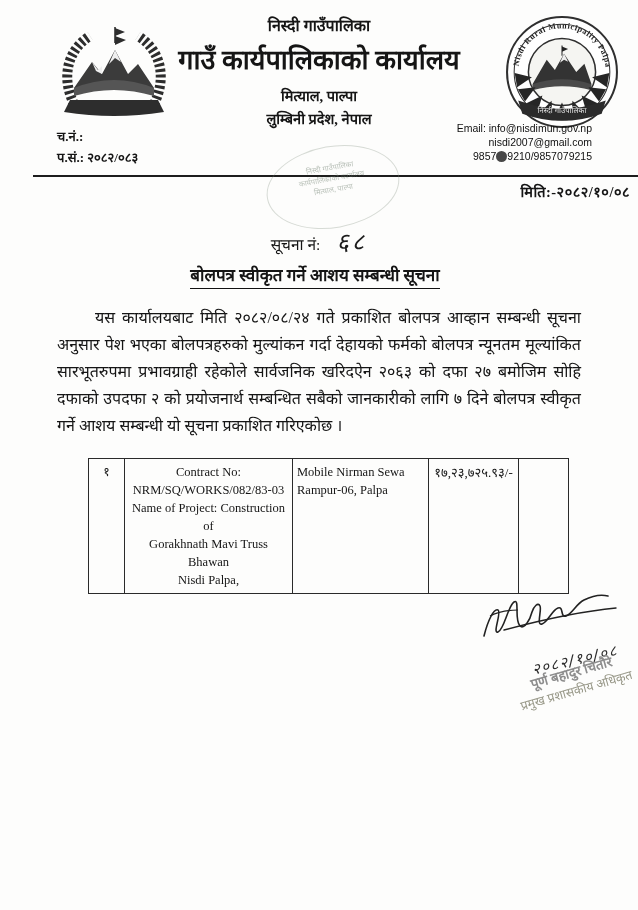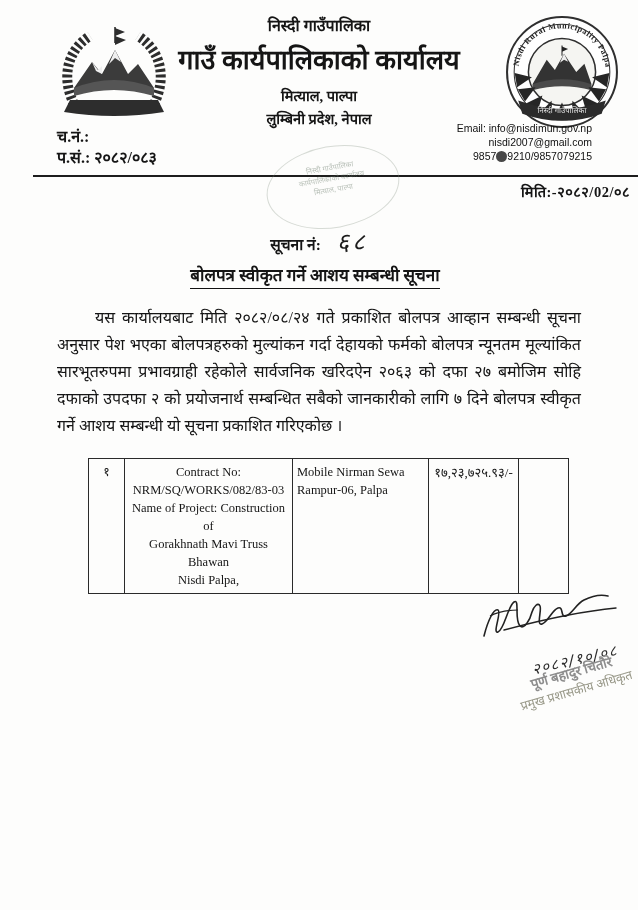--- a/index.html
+++ b/index.html
@@ -18,37 +18,37 @@
 
   .emblem-left { position:absolute; top:24px; left:58px; }
   .seal-right  { position:absolute; top:15px; left:505px; }
 
   .contact { position:absolute; top:121px; right:46px; text-align:right;
     font-family:"Liberation Sans","DejaVu Sans",sans-serif; font-size:10.5px;
     line-height:14px; color:#101010; }
   .stamp-dot { display:inline-block; width:11px; height:11px; border-radius:50%;
     background:#474747; vertical-align:-2px; margin:0 0; }
 
-  .refs { position:absolute; left:57px; top:126px; font-size:16px; font-weight:700; line-height:21px; }
+  .refs { position:absolute; left:57px; top:126px; font-size:13px; font-weight:700; line-height:21px; }
 
   .rule { position:absolute; left:33px; right:0; top:175px; height:2px; background:#1d1d1d; }
 
   .miti { position:absolute; right:8px; top:181px; font-size:14.5px; font-weight:700; letter-spacing:.5px; }
 
   
   .wm { position:absolute; left:266px; top:146px; width:134px; height:82px;
         transform:rotate(-10deg); opacity:.6; pointer-events:none; }
   .wm-ellipse { position:absolute; left:0; top:0; right:0; bottom:0;
         border:1.5px solid rgba(125,140,123,.5); border-radius:50%; }
   .wm-text { position:absolute; top:16px; left:4px; right:4px; text-align:center;
         font-size:7.5px; line-height:11px; color:rgba(108,124,108,.8); }
 
   
   .notice-no { position:absolute; top:224px; left:0; width:638px; text-align:center; }
-  .notice-no-label { font-size:15.5px; font-weight:700; }
+  .notice-no-label { font-size:15.5px; font-weight:400; }
   .notice-no-value { font-size:24px; font-style:italic; margin-left:12px;
         letter-spacing:3px; font-family:"DejaVu Sans",sans-serif; color:#1c1c1c; }
 
   .title { position:absolute; top:263px; left:0; width:630px; text-align:center;
         font-size:17px; font-weight:700; }
   .title-inner { border-bottom:1.7px solid #111; padding-bottom:3px; }
 
   .body-par { position:absolute; left:57px; width:524px; top:304px;
         font-size:16px; line-height:27px; text-align:justify; text-indent:38px; }
 
@@ -159,21 +159,21 @@
 
   <div class="wm">
     <div class="wm-ellipse"></div>
     <div class="wm-text">
       <div>निस्दी गाउँपालिका</div>
       <div>कार्यपालिकाको कार्यालय</div>
       <div>मित्याल, पाल्पा</div>
     </div>
   </div>
 
-  <div class="miti">मिति:-२०८२/02/०८</div>
+  <div class="miti">मिति:-२०८२/१०/०८</div>
 
   <div class="notice-no">
     <span class="notice-no-label">सूचना नं:</span>
     <span class="notice-no-value">६८</span>
   </div>
 
   <div class="title">
     <span class="title-inner">बोलपत्र स्वीकृत गर्ने आशय सम्बन्धी सूचना</span>
   </div>
 

